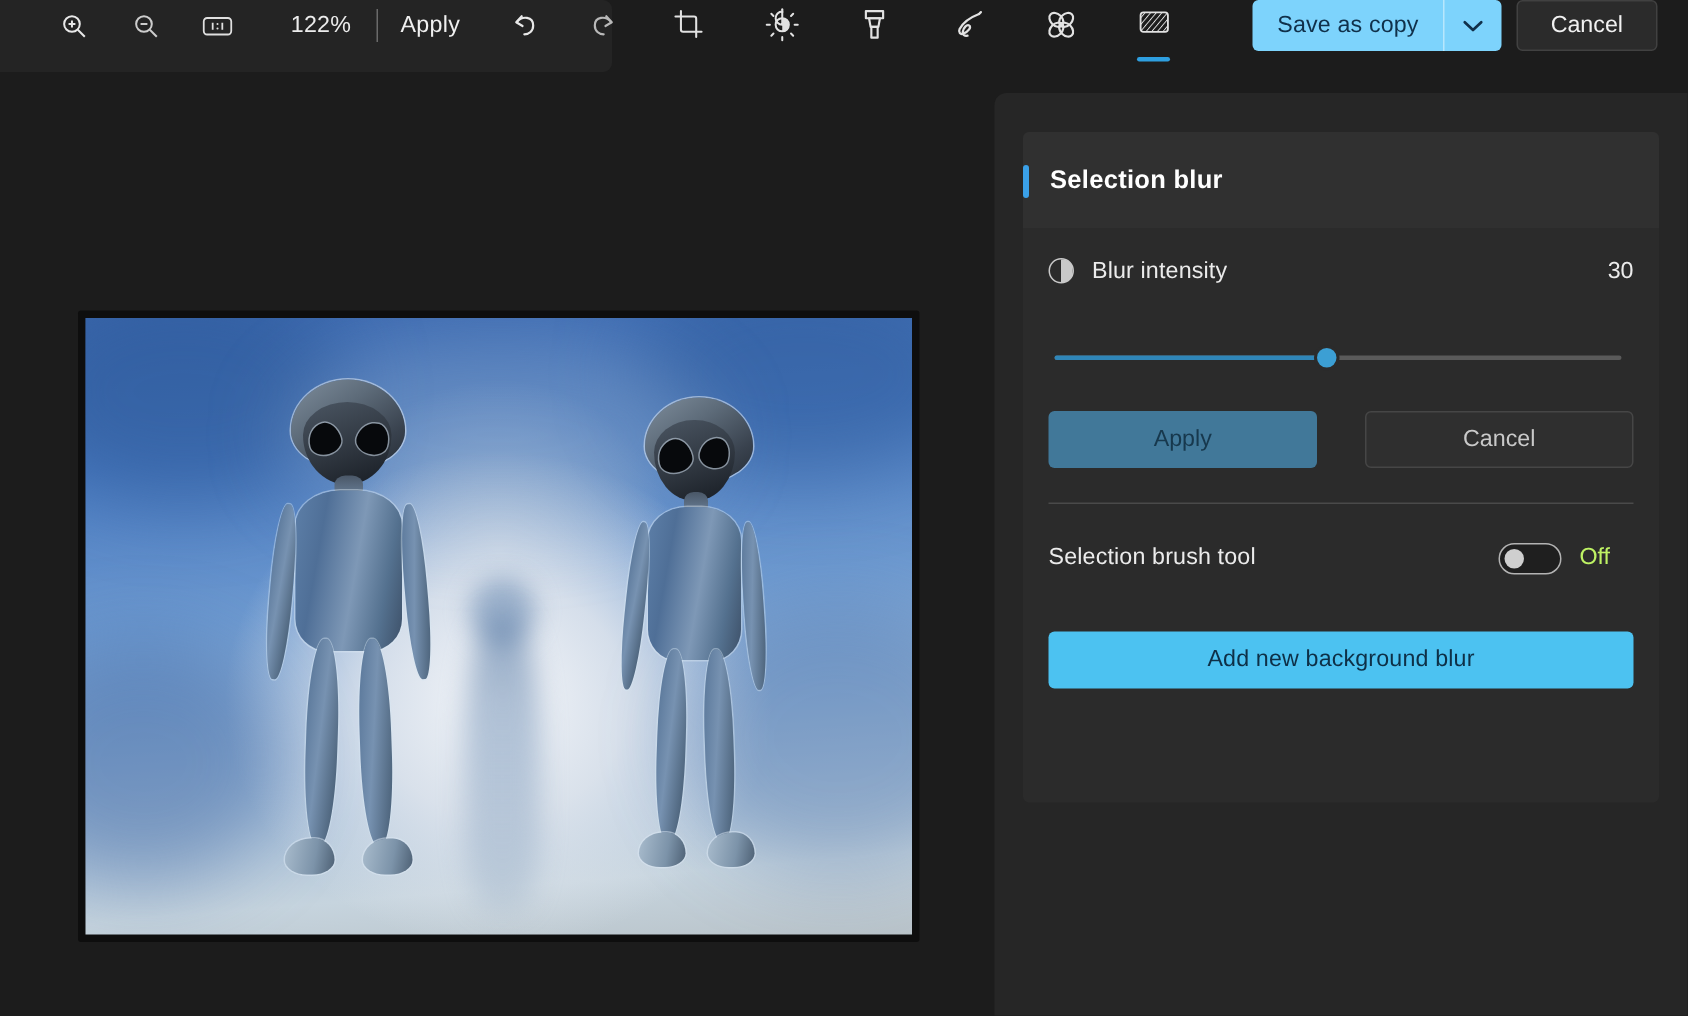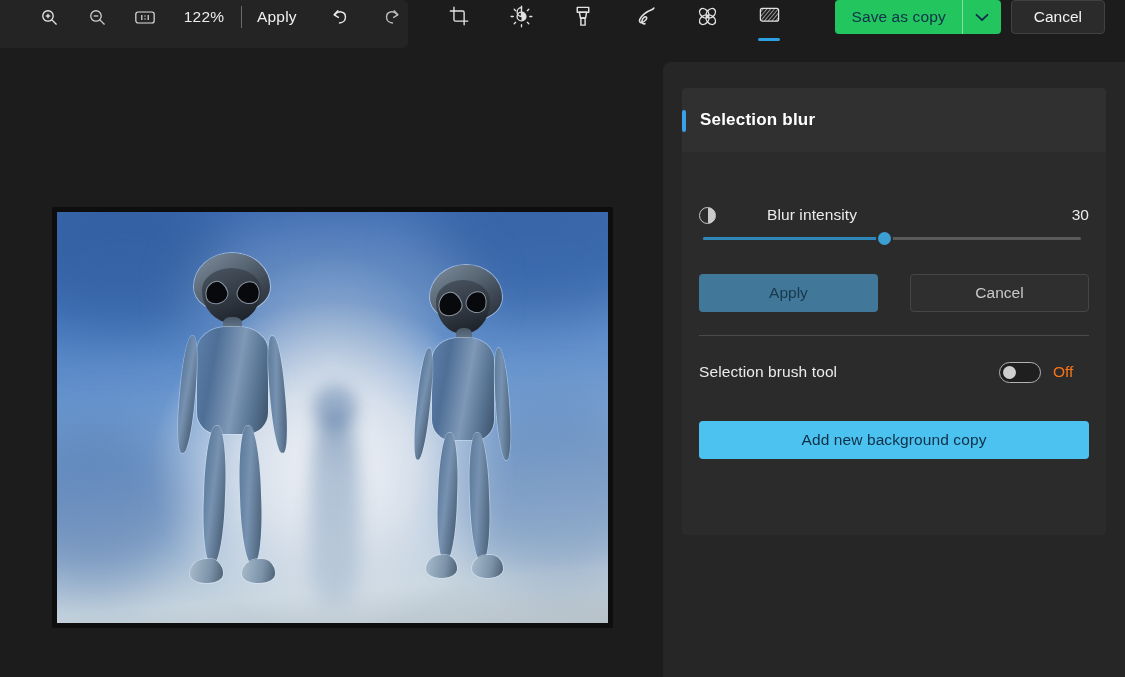--- a/index.html
+++ b/index.html
@@ -53,21 +53,21 @@
     width: 22px; height: 3px; border-radius: 2px; background: #2e9fe0;
     display: none;
   }
   .tool.selected .underline { display: block; }
   .tb-group-right {
     position: absolute; right: 20px; top: 0; height: 34px;
     display: flex; align-items: center; gap: 10px;
   }
   .split-btn {
     display: flex; height: 34px; border-radius: 4px; overflow: hidden;
-    background: #22c55e;
+    background: #7dd3fc;
   }
   .split-main {
     display: flex; align-items: center; padding: 0 16px;
     color: #10304a; font-size: 15.5px; cursor: pointer;
     letter-spacing: .1px;
   }
   .split-div { width: 1px; background: rgba(255,255,255,.45); }
   .split-arrow {
     width: 38px; display: flex; align-items: center; justify-content: center;
     cursor: pointer;
@@ -161,21 +161,21 @@
   .header-accent {
     position: absolute; left: 0; top: 22px; width: 4px; height: 22px;
     background: #3aa0e8; border-radius: 2px;
   }
   .card-title {
     font-size: 17px; font-weight: bold; color: #ffffff;
     margin-left: 18px; letter-spacing: .2px;
   }
   .card-body { padding: 0 17px; }
   .row-intensity {
-    display: flex; align-items: flex-end; height: 52px; margin-top: 20px; gap: 39px;
+    display: flex; align-items: flex-start; height: 52px; margin-top: 20px;
   }
   .contrast-icon {
     width: 17px; height: 17px; border-radius: 50%;
     border: 1.6px solid #c9c9c9;
     background: linear-gradient(90deg, transparent 0 50%, #c9c9c9 50% 100%);
     flex: 0 0 auto;
   }
   .row-label {
     font-size: 15.5px; color: #ebebeb; margin-left: 12px; letter-spacing: .1px;
   }
@@ -225,21 +225,21 @@
   .toggle {
     margin-left: auto; width: 42px; height: 21px; border-radius: 11px;
     background: #1f1f1f; border: 1.4px solid #b3b3b3;
     position: relative; cursor: pointer; flex: 0 0 auto;
   }
   .toggle .knob {
     position: absolute; left: 3px; top: 3px;
     width: 13px; height: 13px; border-radius: 50%; background: #cfcfcf;
   }
   .toggle-state {
-    width: 36px; margin-left: 12px; font-size: 15.5px; color: #f97316;
+    width: 36px; margin-left: 12px; font-size: 15.5px; color: #bef264;
   }
   .btn-primary {
     height: 38px; margin-top: 25px; border-radius: 4px;
     background: #4cc2f1; color: #0e3047; font-size: 15.5px;
     display: flex; align-items: center; justify-content: center;
     cursor: pointer; letter-spacing: .1px;
   }
   svg { display: block; }
 </style>
 </head>
@@ -272,21 +272,21 @@
       <span>
         <svg width="22" height="17" viewBox="0 0 24 18" fill="none" stroke="#e0e0e0" stroke-width="1.3">
           <rect x="2" y="3" width="20" height="12" rx="2.5"></rect>
           <line x1="8.5" y1="6.4" x2="8.5" y2="11.6"></line>
           <line x1="15.5" y1="6.4" x2="15.5" y2="11.6"></line>
           <circle cx="12" cy="7.4" r=".75" fill="#e0e0e0" stroke="none"></circle>
           <circle cx="12" cy="10.6" r=".75" fill="#e0e0e0" stroke="none"></circle>
         </svg>
       </span>
     </div>
-    <div class="tb-zoomlabel" style="margin-left:14px;">122%</div>
+    <div class="tb-zoomlabel" style="margin-left:24px;">122%</div>
     <div class="tb-sep"></div>
     <div class="tb-reset">Apply</div>
     <div class="tb-btn" style="margin-left:20px;">
       <span>
         <svg width="20" height="20" viewBox="0 0 22 22" fill="none" stroke="#e8e8e8" stroke-width="1.6" stroke-linecap="round" stroke-linejoin="round">
           <path d="M5 8.5 C9 3.5 17 4.5 17 11 C17 15 14 17.5 10.5 17.5"></path>
           <polyline points="8.6,4.2 4.6,8.6 9.2,11.4"></polyline>
         </svg>
       </span>
     </div>
@@ -463,17 +463,17 @@
       <div class="divider"></div>
 
       <div class="row-toggle">
         <span class="row-label" style="margin-left:0;">Selection brush tool</span>
         <span class="toggle">
           <span class="knob"></span>
         </span>
         <span class="toggle-state">Off</span>
       </div>
 
-      <div class="btn-primary">Add new background copy</div>
+      <div class="btn-primary">Add new background blur</div>
 
     </div>
   </div>
 </div>
 
 </body></html>

